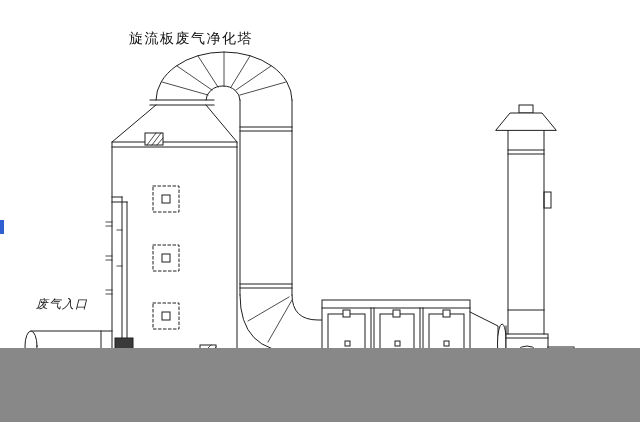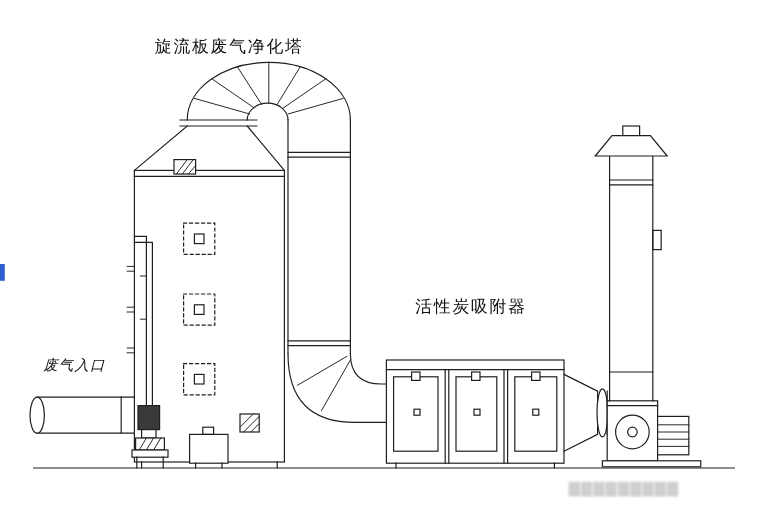--- a/index.html
+++ b/index.html
@@ -1,17 +1,17 @@
 <!DOCTYPE html>
 <html style="--line: #1f1f1f; --watermark: #c0c0c0; --artifact-blue: #2f5fd0; --bg: #ffffff;"><head>
 <meta charset="utf-8">
 <style>
   html,body{margin:0;padding:0;background:#888;}
   .stage{
-    position:relative;width:640px;height:422px;overflow:hidden;
+    position:relative;width:640px;height:348px;overflow:hidden;
     background:var(--bg,#ffffff);
     font-family:"Liberation Sans","DejaVu Sans",sans-serif;
     text-align:right;
   }
   .stage svg{position:absolute;left:0;top:0;}
   
   .ink{stroke:var(--line,#1f1f1f);stroke-width:1;fill:none;stroke-linecap:square;}
   .wf{fill:#ffffff;}           
   .df{fill:#3a3a3a;}           
   .dash{stroke-dasharray:2.5 2.5;}
@@ -167,16 +167,15 @@
       <polygon class="wf" points="496,130 510,113 542,113 556,130"></polygon>
     </g>
 
     <line x1="28" y1="390" x2="612" y2="390"></line>
 
     <rect class="blue" x="0" y="220" width="4" height="14"></rect>
   </svg>
 
   <div class="label label-tower">旋流板废气净化塔</div>
   <div class="label label-inlet">废气入口</div>
-  <div class="label label-adsorber">活性炭吸附器</div>
 
   <div class="watermark">▇▇▇▇▇▇▇▇▇</div>
 </div>
 
 </body></html>

